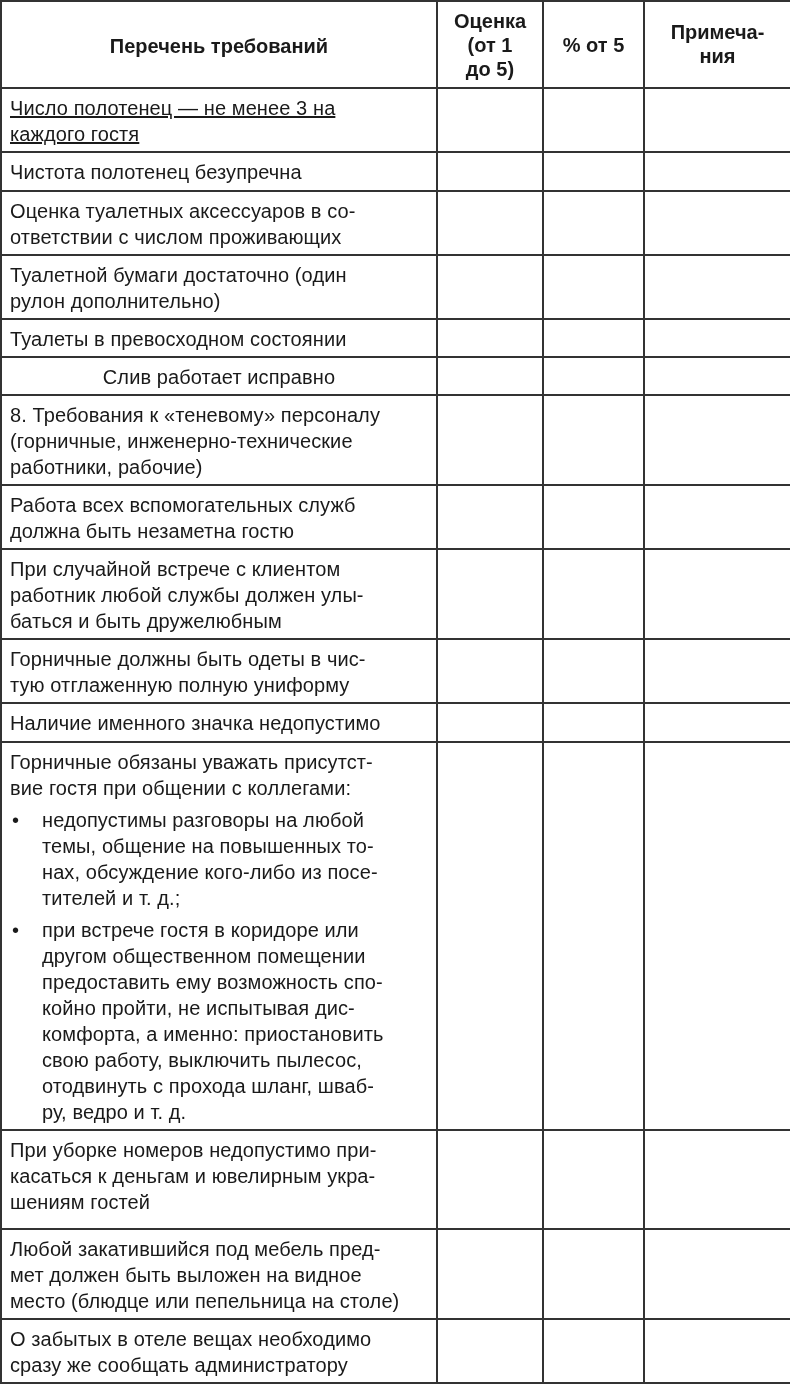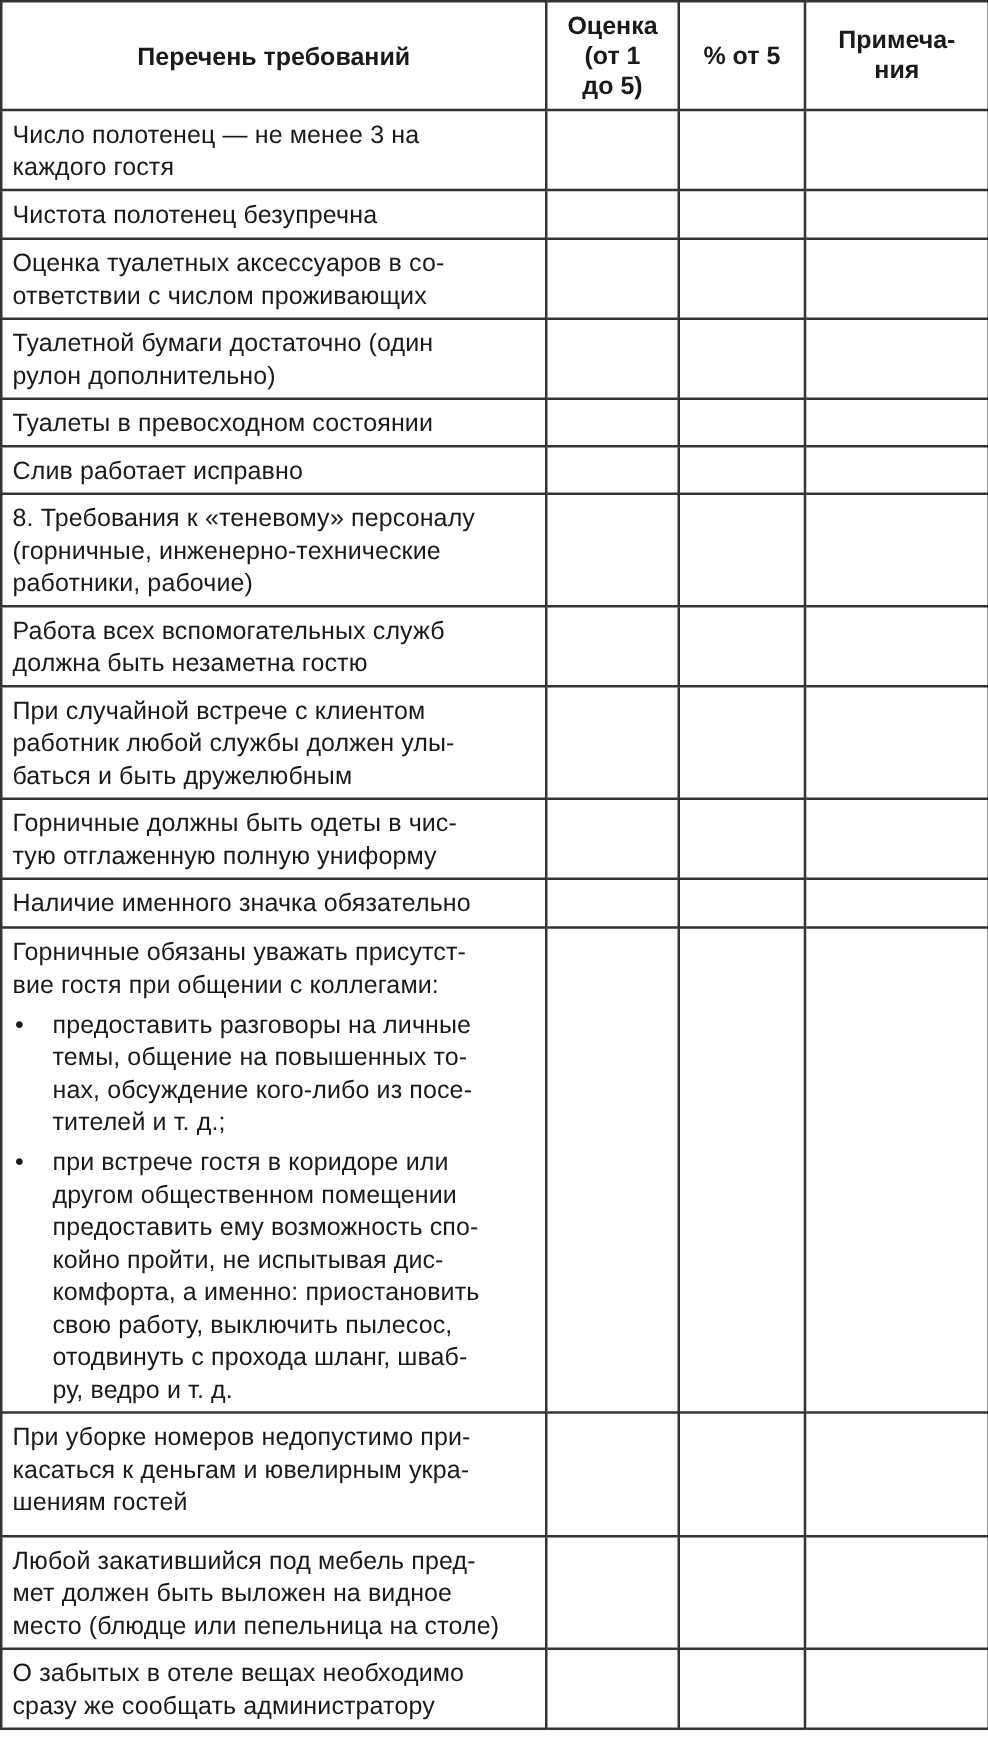--- a/index.html
+++ b/index.html
@@ -90,21 +90,21 @@
       <th>
           <span class="line">% от 5</span>
         </th>
       <th class="h-notes">
         <span class="line">Примеча-</span>
         <span class="line">ния</span>
       </th>
     </tr>
   </thead>
   <tbody id="tbody">
-      <tr style="height: 63px;">
+      <tr style="height: 63px; text-decoration: underline;">
         <td class="text-cell">
           <span class="line">Число полотенец — не менее 3 на</span>
           <span class="line">каждого гостя</span>
         </td>
         <td class="empty-cell"></td>
         <td class="empty-cell"></td>
         <td class="empty-cell"></td>
       </tr>
       <tr style="height: 39px;">
         <td class="text-cell">
@@ -133,21 +133,21 @@
         <td class="empty-cell"></td>
       </tr>
       <tr style="height: 38px;">
         <td class="text-cell">
           <span class="line">Туалеты в превосходном состоянии</span>
         </td>
         <td class="empty-cell"></td>
         <td class="empty-cell"></td>
         <td class="empty-cell"></td>
       </tr>
-      <tr style="height: 38px;">
+      <tr style="height: 38px; text-align: center;">
         <td class="text-cell">
           <span class="line">Слив работает исправно</span>
         </td>
         <td class="empty-cell"></td>
         <td class="empty-cell"></td>
         <td class="empty-cell"></td>
       </tr>
       <tr style="height: 88px;">
         <td class="text-cell">
           <span class="line">8. Требования к «теневому» персоналу</span>
@@ -181,33 +181,33 @@
         <td class="text-cell">
           <span class="line">Горничные должны быть одеты в чис-</span>
           <span class="line">тую отглаженную полную униформу</span>
         </td>
         <td class="empty-cell"></td>
         <td class="empty-cell"></td>
         <td class="empty-cell"></td>
       </tr>
       <tr style="height: 39px;">
         <td class="text-cell">
-          <span class="line">Наличие именного значка обязательно</span>
+          <span class="line">Наличие именного значка недопустимо</span>
         </td>
         <td class="empty-cell"></td>
         <td class="empty-cell"></td>
         <td class="empty-cell"></td>
       </tr>
       <tr style="height: 380px; border-radius: 20px;">
         <td class="text-cell">
           <span class="line">Горничные обязаны уважать присутст-</span>
           <span class="line">вие гостя при общении с коллегами:</span>
           <div class="bullet-item">
             <span class="bullet-glyph">•</span>
-            <span class="line">предоставить разговоры на личные</span>
+            <span class="line">недопустимы разговоры на любой</span>
             <span class="line">темы, общение на повышенных то-</span>
             <span class="line">нах, обсуждение кого-либо из посе-</span>
             <span class="line">тителей и т. д.;</span>
           </div>
           <div class="bullet-item">
             <span class="bullet-glyph">•</span>
             <span class="line">при встрече гостя в коридоре или</span>
             <span class="line">другом общественном помещении</span>
             <span class="line">предоставить ему возможность спо-</span>
             <span class="line">койно пройти, не испытывая дис-</span>

